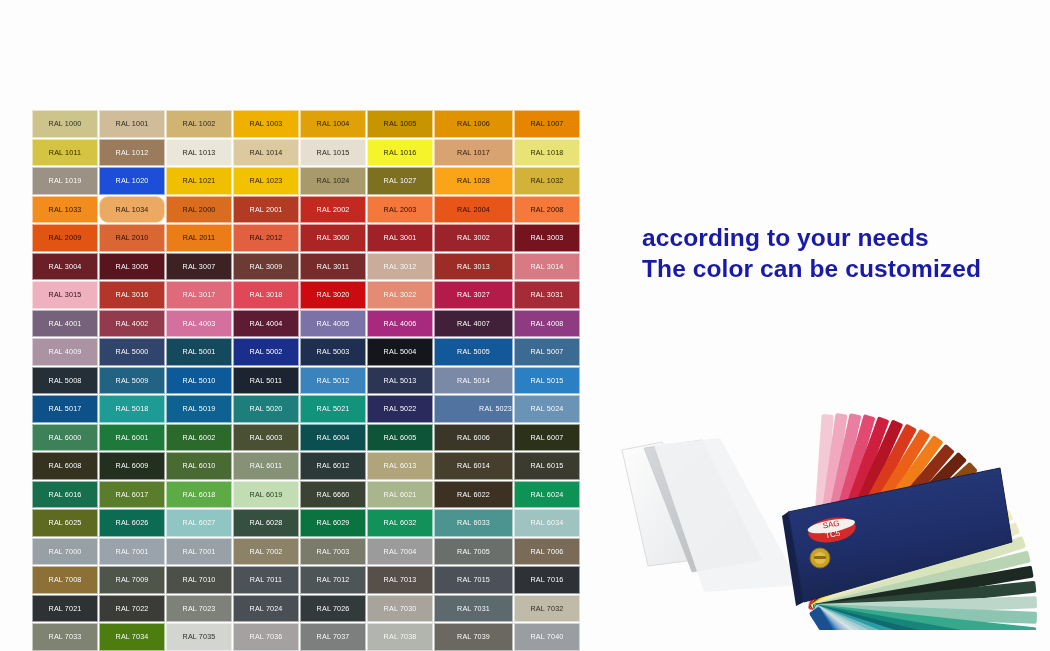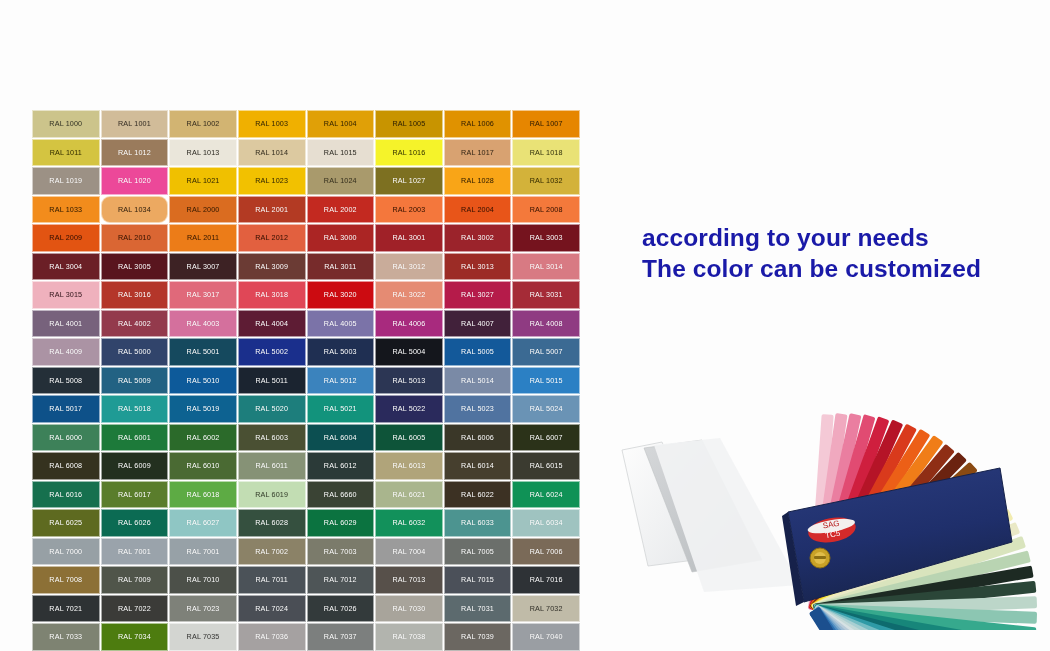--- a/index.html
+++ b/index.html
@@ -116,21 +116,21 @@
       </div>
       <div class="swatch" style="background: rgb(216, 162, 113);">
         <span style="color: rgb(58, 42, 24);">RAL 1017</span>
       </div>
       <div class="swatch" style="background: rgb(233, 226, 118);">
         <span style="color: rgb(58, 58, 16);">RAL 1018</span>
       </div>
       <div class="swatch" style="background: rgb(156, 145, 133);">
         <span style="color: rgb(255, 255, 255);">RAL 1019</span>
       </div>
-      <div class="swatch" style="background: #ec4899;">
+      <div class="swatch" style="background: #1d4ed8;">
         <span style="color: rgb(255, 255, 255);">RAL 1020</span>
       </div>
       <div class="swatch" style="background: rgb(240, 192, 0);">
         <span style="color: rgb(58, 46, 0);">RAL 1021</span>
       </div>
       <div class="swatch" style="background: rgb(242, 193, 0);">
         <span style="color: rgb(58, 46, 0);">RAL 1023</span>
       </div>
       <div class="swatch" style="background: rgb(169, 154, 108);">
         <span style="color: rgb(58, 52, 32);">RAL 1024</span>
@@ -324,21 +324,21 @@
       <div class="swatch" style="background: rgb(29, 126, 124);">
         <span style="color: rgb(255, 255, 255);">RAL 5020</span>
       </div>
       <div class="swatch" style="background: rgb(18, 147, 124);">
         <span style="color: rgb(255, 255, 255);">RAL 5021</span>
       </div>
       <div class="swatch" style="background: rgb(42, 42, 92);">
         <span style="color: rgb(255, 255, 255);">RAL 5022</span>
       </div>
       <div class="swatch" style="background: rgb(80, 115, 160);">
-        <span style="color: rgb(255, 255, 255);">RAL 5023</span>
+        <span style="color: rgb(255, 255, 255); padding-left: 44px;">RAL 5023</span>
       </div>
       <div class="swatch" style="background: rgb(106, 147, 181);">
         <span style="color: rgb(255, 255, 255);">RAL 5024</span>
       </div>
       <div class="swatch" style="background: rgb(61, 129, 89);">
         <span style="color: rgb(255, 255, 255);">RAL 6000</span>
       </div>
       <div class="swatch" style="background: rgb(29, 122, 58);">
         <span style="color: rgb(255, 255, 255);">RAL 6001</span>
       </div>

